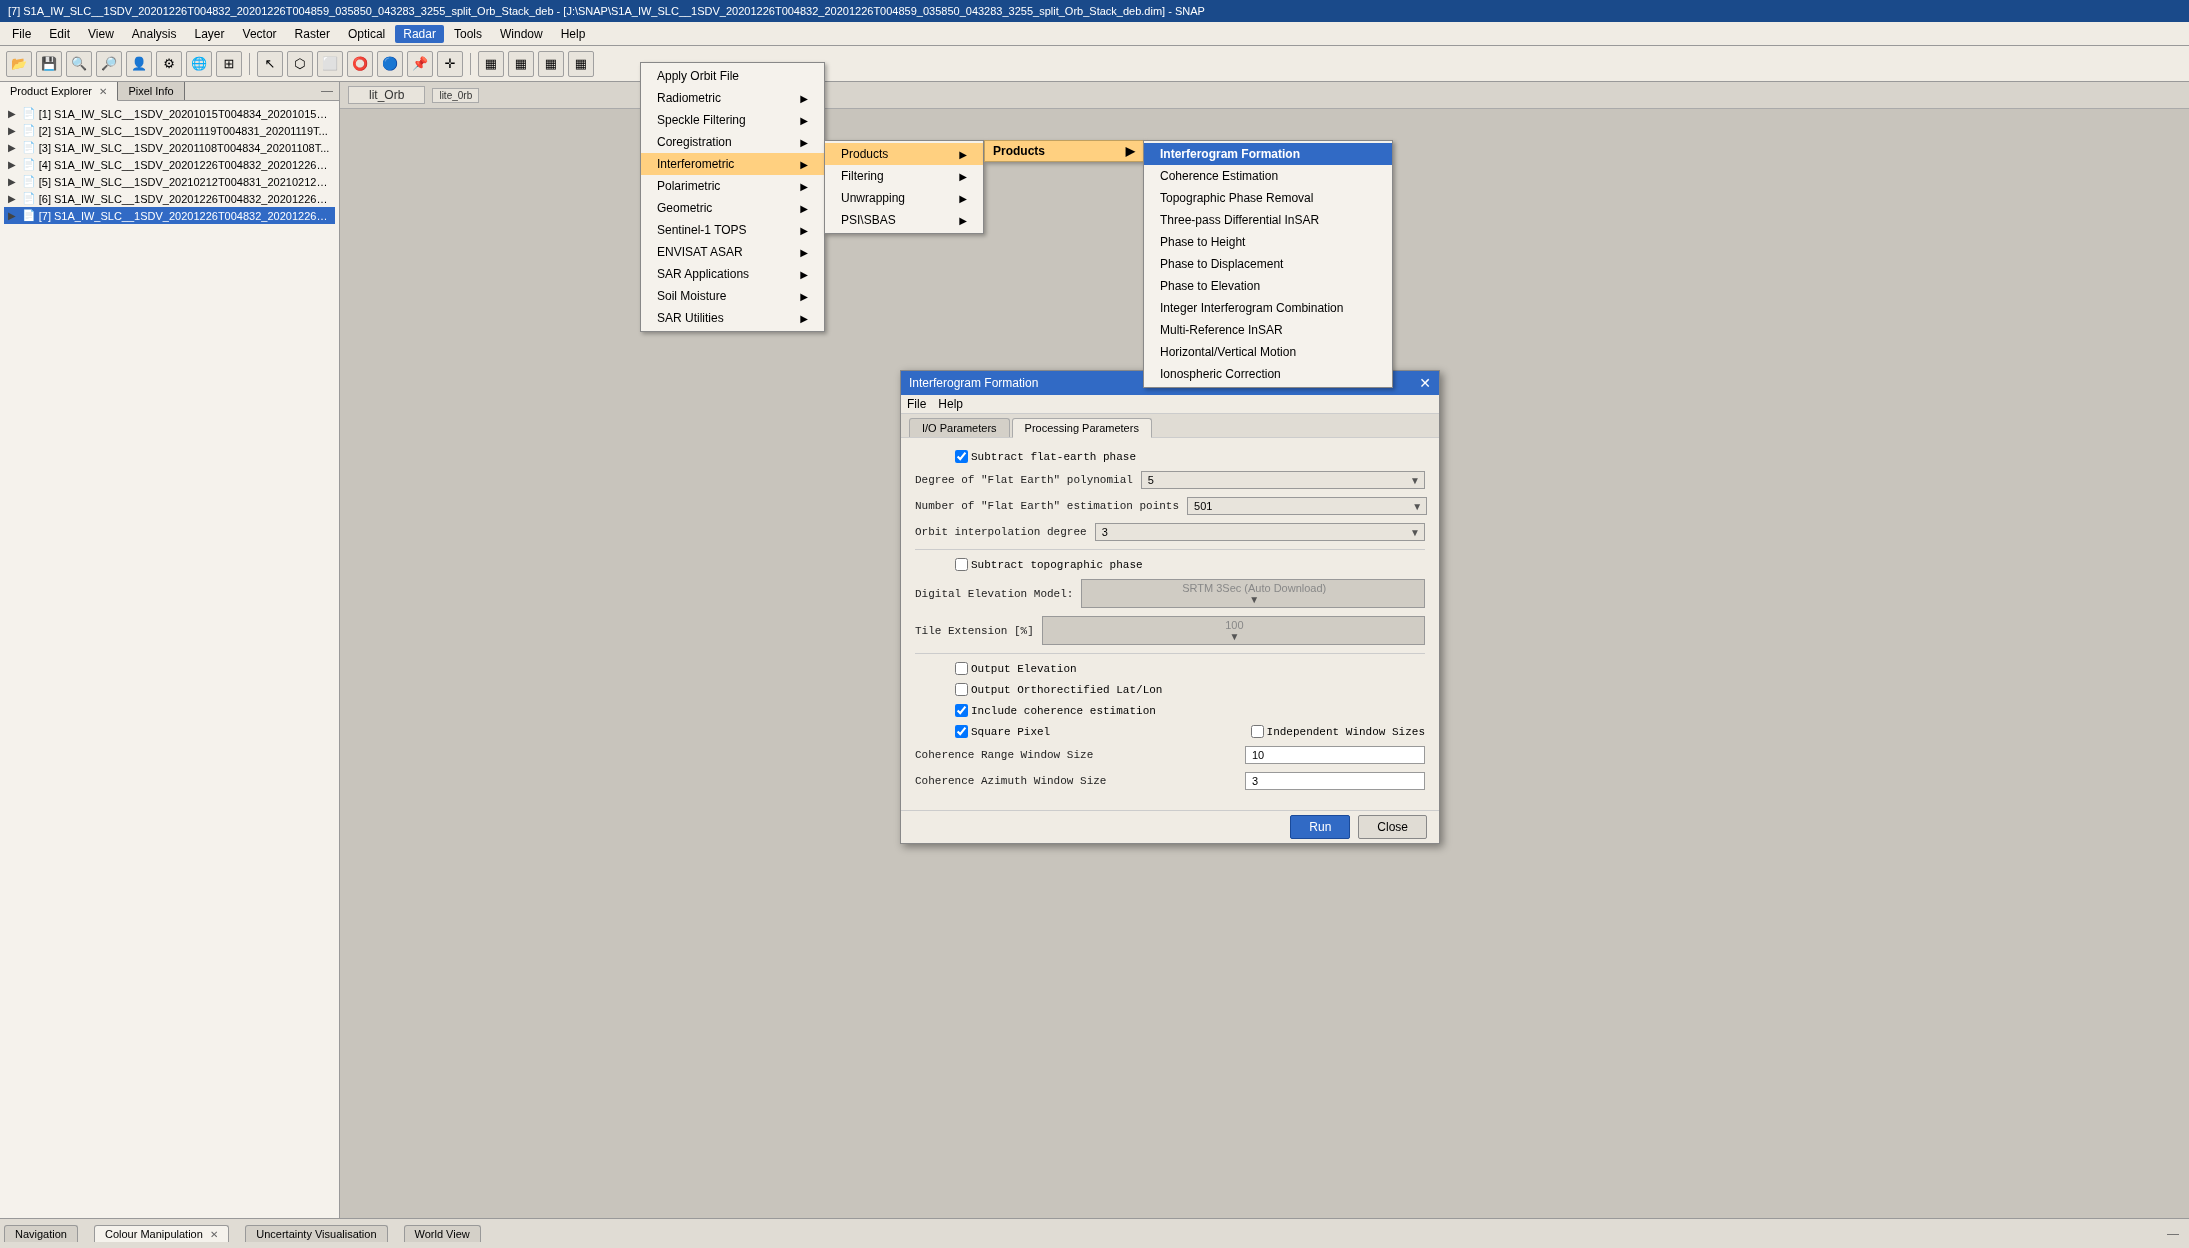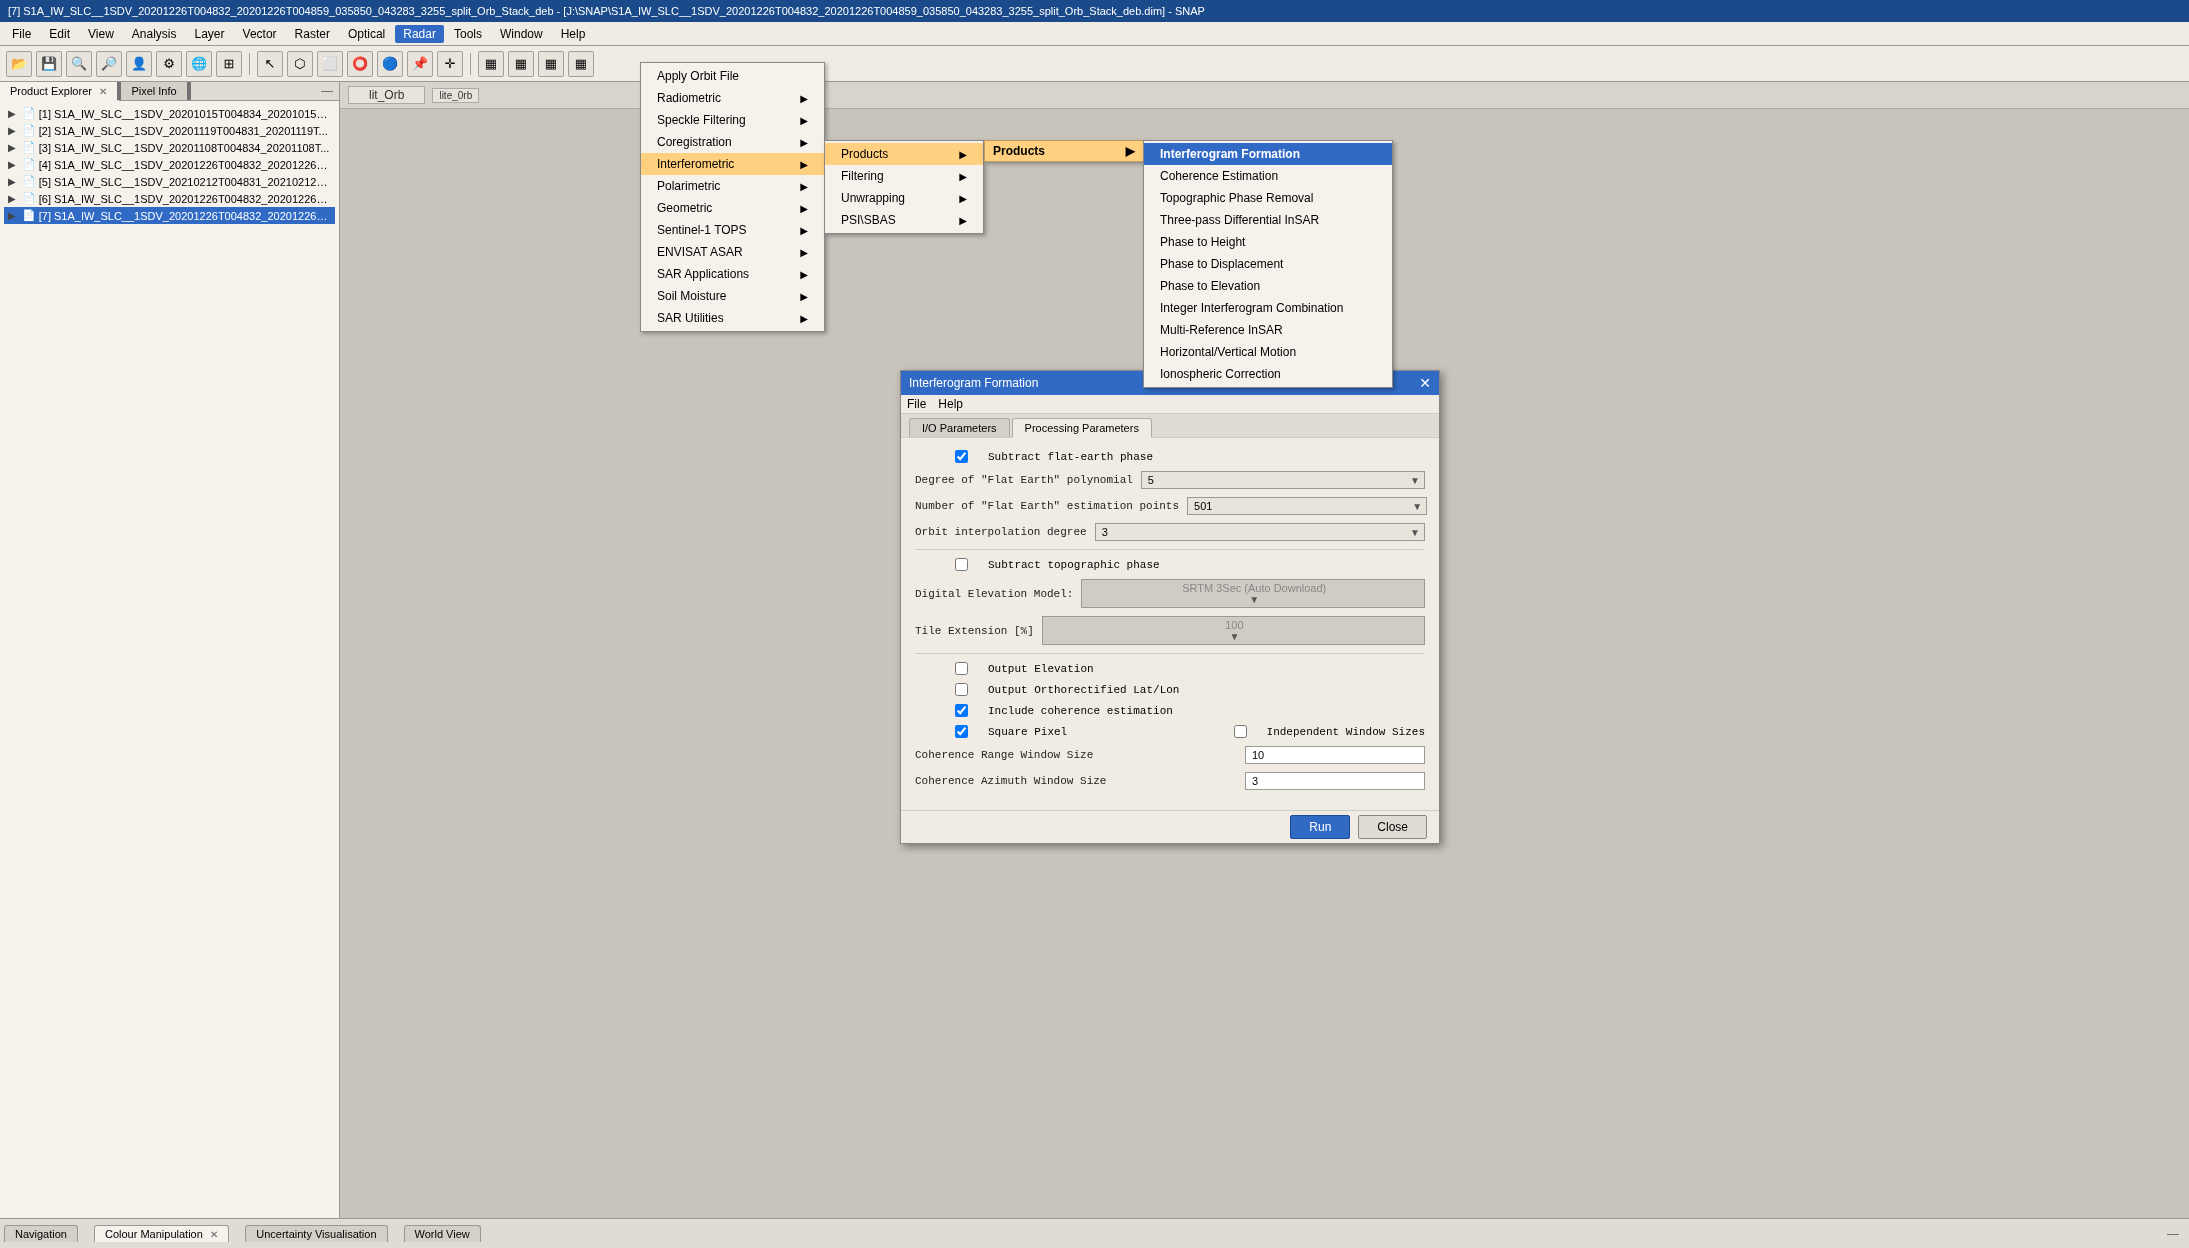--- a/index.html
+++ b/index.html
@@ -89,21 +89,21 @@
     }
 
     #panel-tabs {
       display: flex;
       background: #e0dcd4;
       border-bottom: 1px solid #999;
     }
     .panel-tab {
       padding: 3px 10px;
       font-size: 11px;
-      border-right: 4px solid #737373;
+      border-right: 1px solid #737373;
       cursor: pointer;
       background: #d4d0c8;
     }
     .panel-tab.active {
       background: #f5f2ec;
       border-bottom: 1px solid #f5f2ec;
       margin-bottom: -1px;
     }
     .panel-tab-close {
       margin-left: 4px;
@@ -297,21 +297,21 @@
       white-space: nowrap;
     }
     .param-value {
       flex: 1;
       text-align: right;
     }
     .param-select-arrow { font-size: 10px; color: #555; }
     .checkbox-row {
       display: flex;
       align-items: flex-end;
-      gap: 20px;
+      gap: 3px;
       margin-bottom: 8px;
       padding-left: 40px;
     }
     .checkbox-row input[type="checkbox"] { width: 13px; height: 13px; }
     .checkbox-label { font-size: 11px; font-family: 'Courier New', monospace; }
     .dialog-divider { height: 1px; background: #ccc; margin: 8px 0; }
     #dialog-footer {
       padding: 4px 12px;
       display: flex;
       justify-content: flex-end;

